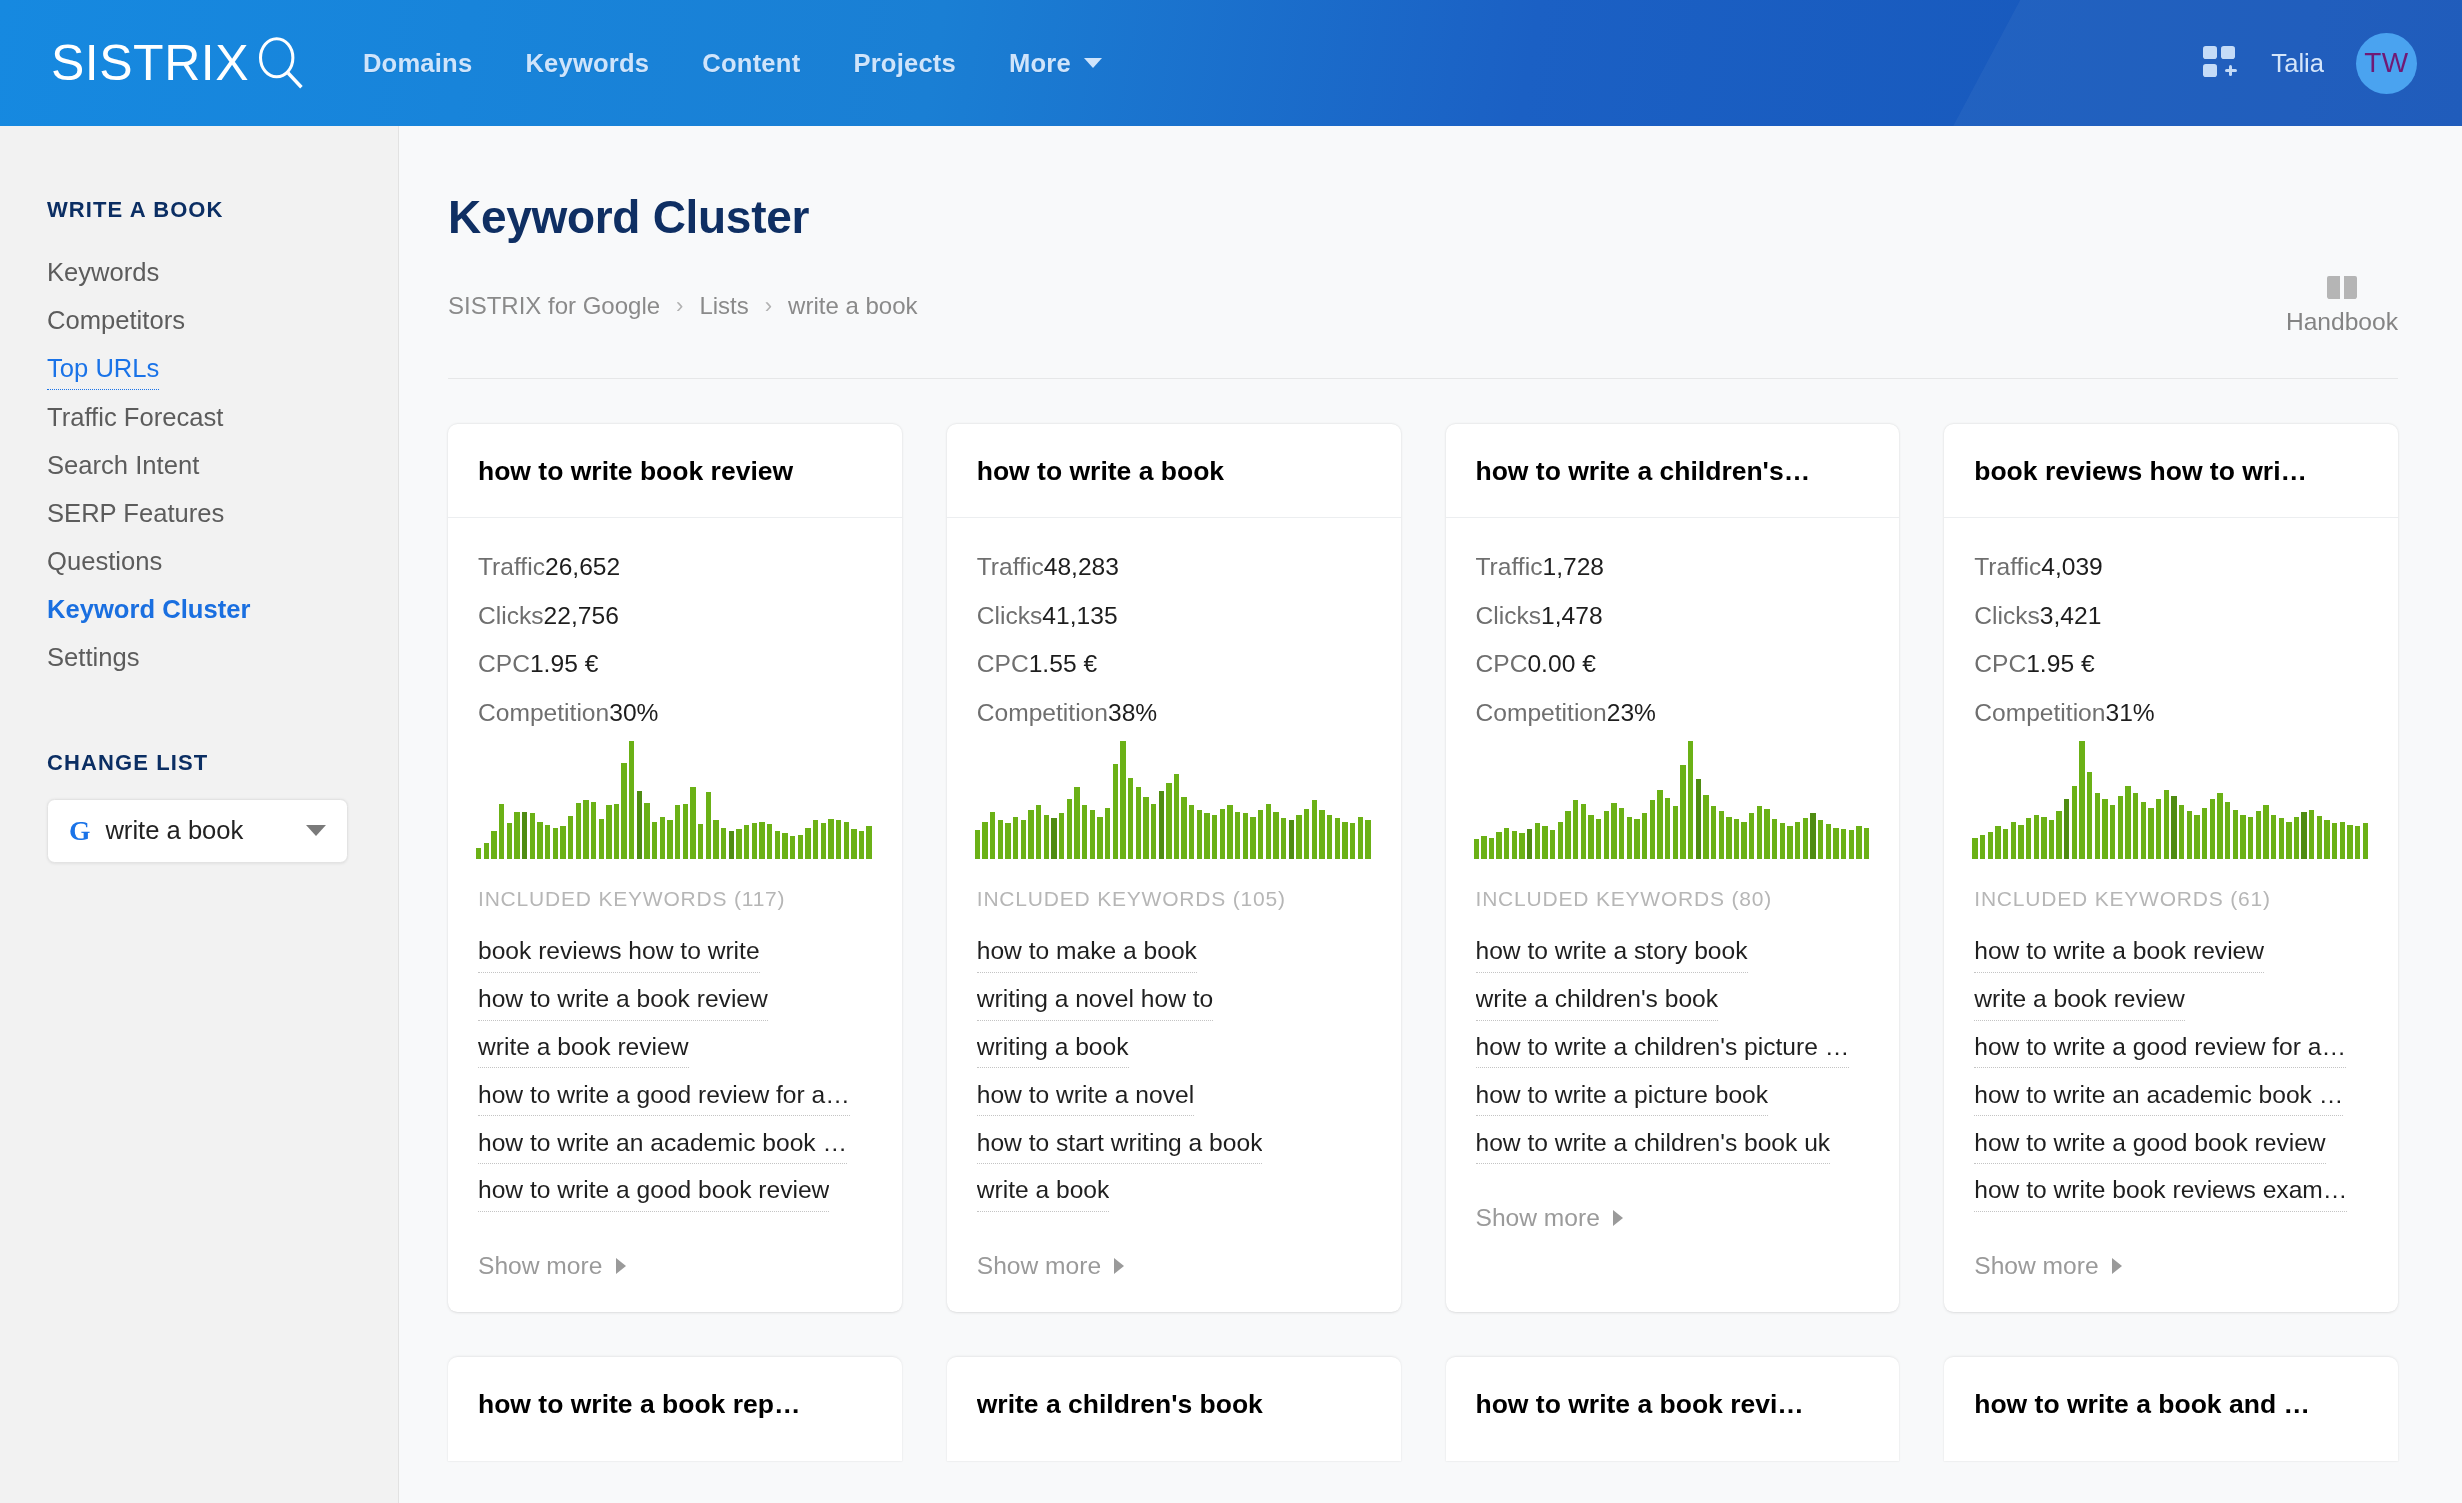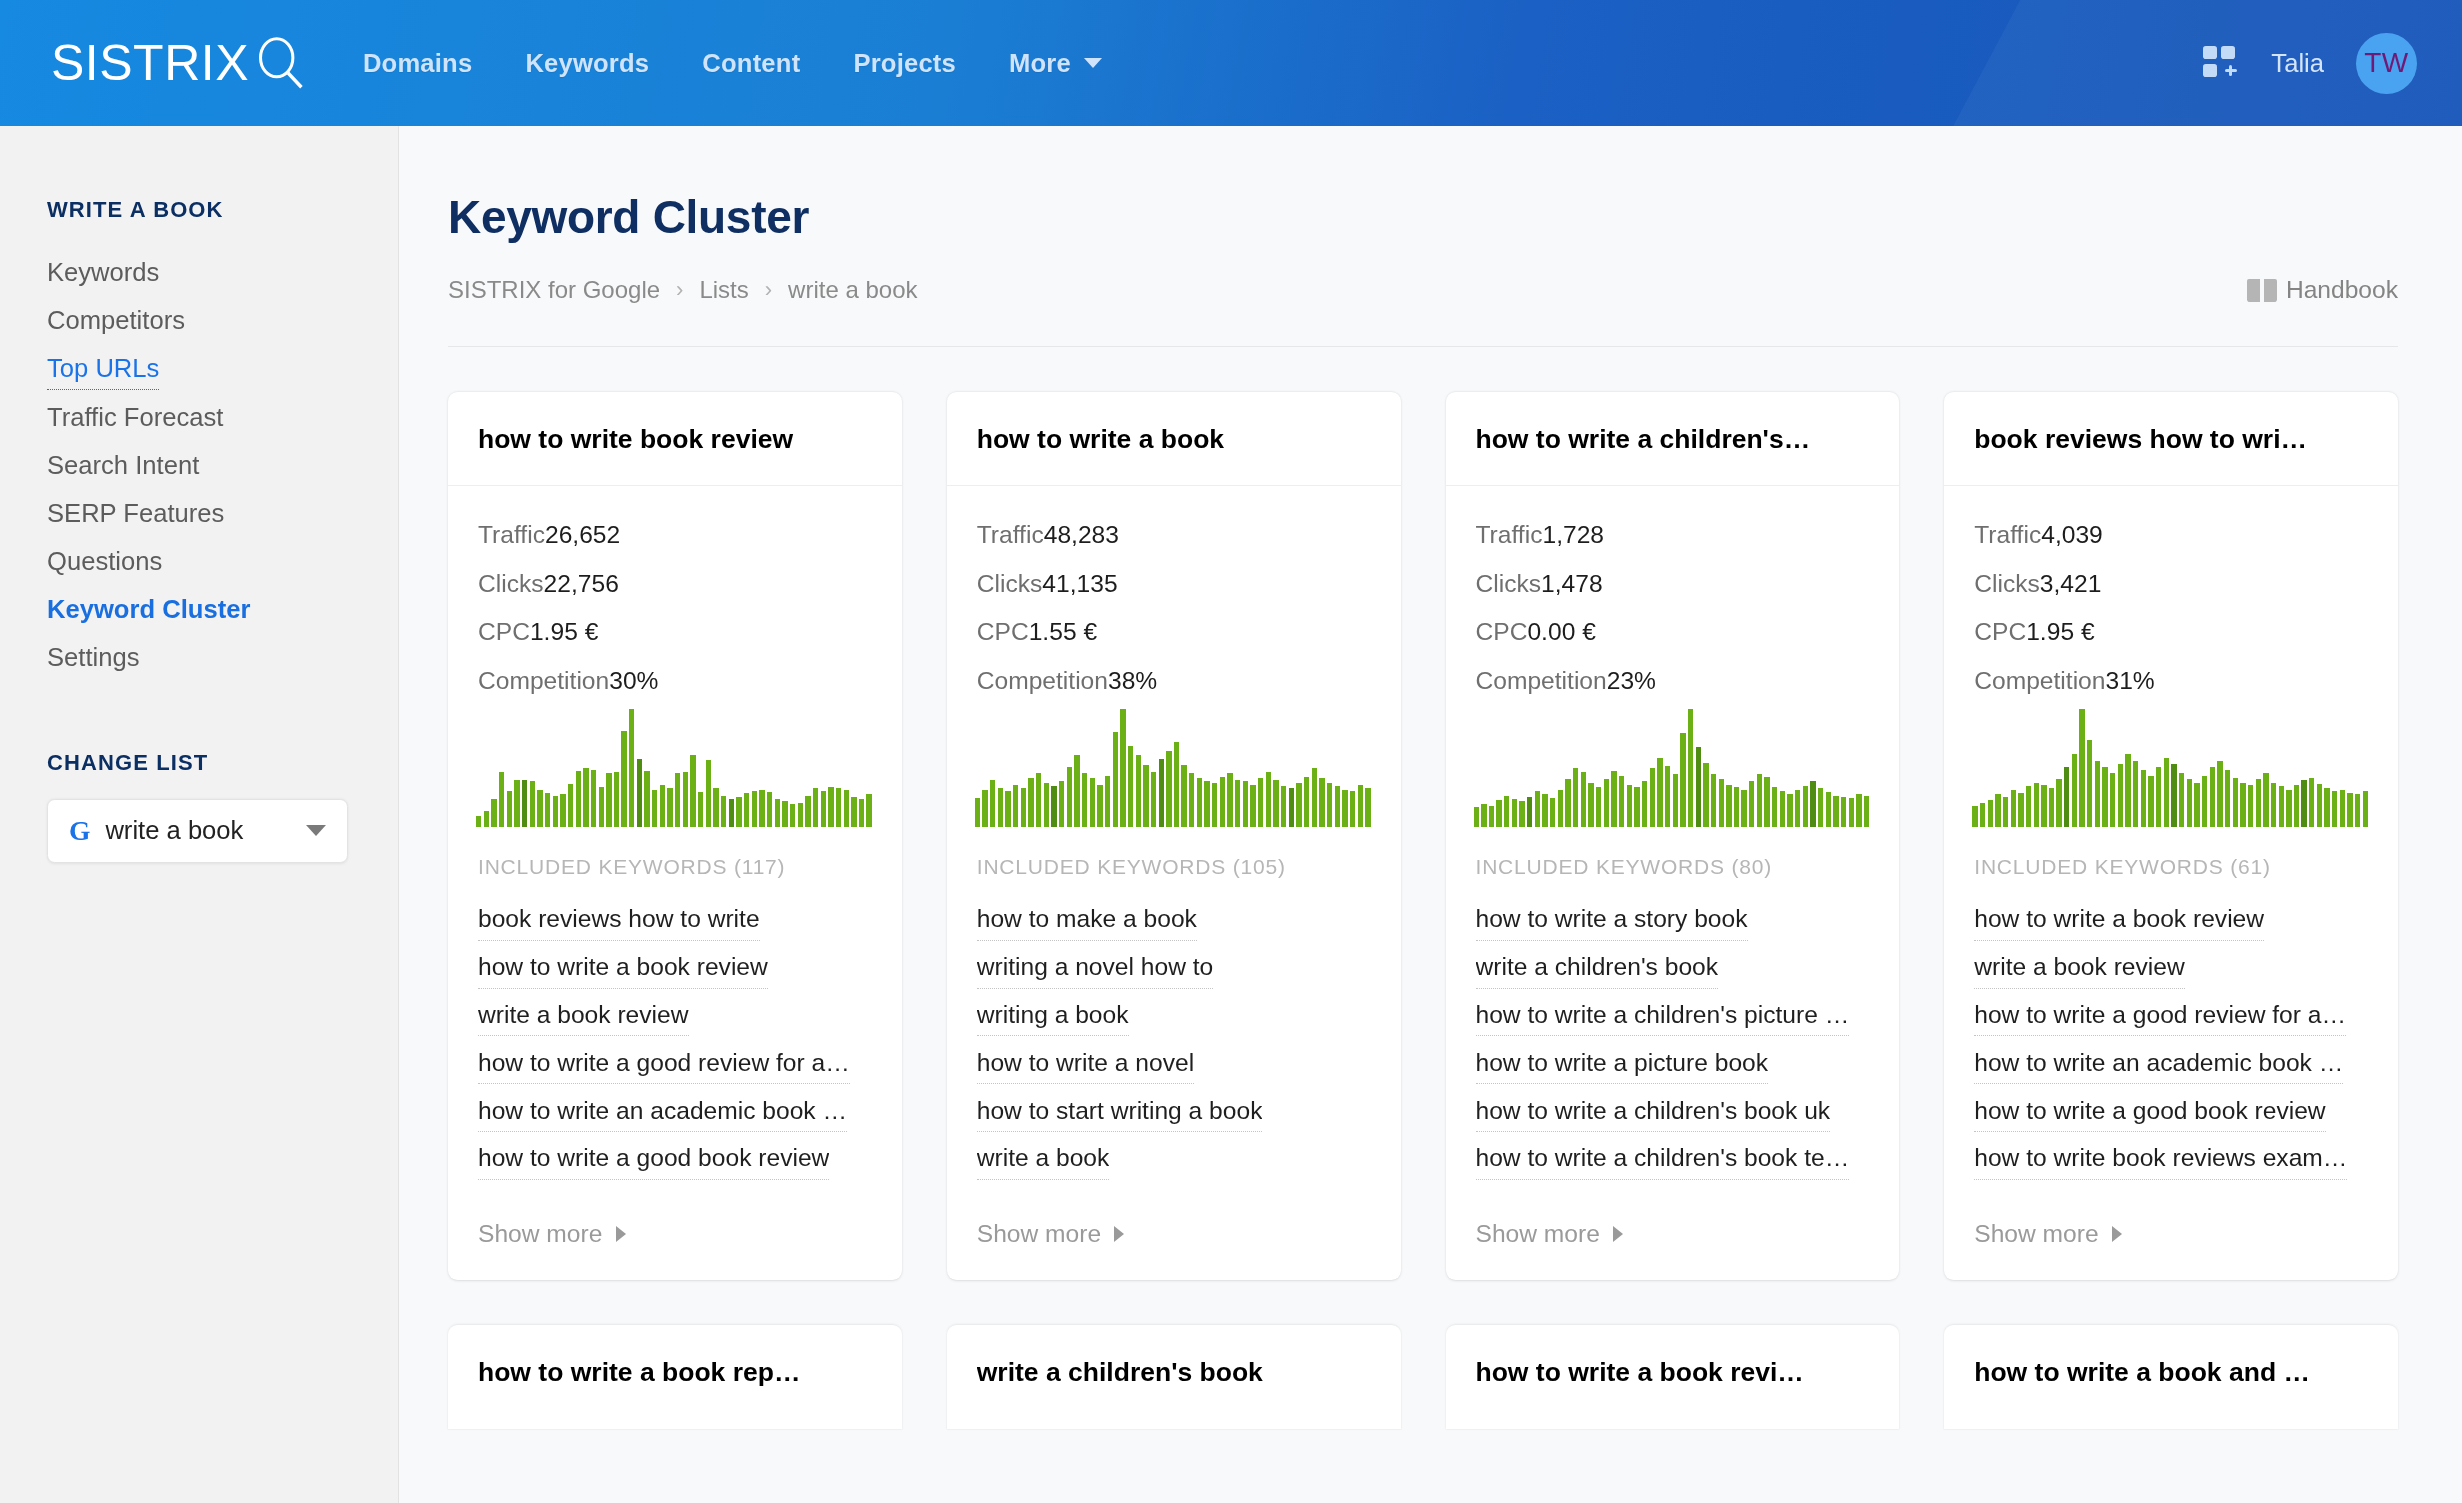--- a/index.html
+++ b/index.html
@@ -117,21 +117,21 @@
   }
   .page-title {
     font-size: 46px; font-weight: 700; color:#0f2f63;
     letter-spacing: -0.3px; margin-top: 64px;
   }
   .crumb-row { display:flex; align-items:center; margin-top: 32px; }
   .breadcrumb { display:flex; align-items:center; gap: 16px; font-size: 24px; color:#8a8a8a; }
   .crumb { cursor: pointer; }
   .crumb.last { cursor: default; }
   .crumb-sep { color:#b2b2b2; font-size: 22px; }
-  .handbook { margin-left:auto; display:flex; align-items:center; gap:9px; cursor:pointer; }
+  .handbook { margin-left:auto; display:flex; align-items:center; gap:9px; cursor:pointer;flex-direction:column; }
   .book-icon { width: 30px; height: 23px; position:relative; }
   .book-icon i { position:absolute; top:0; width:13.3px; height:23px; background:#b5b5b5; display:block; }
   .book-icon i:first-child { left:0; border-radius: 1.9px 0 0 2.8px; }
   .book-icon i:last-child  { right:0; border-radius: 0 1.9px 2.8px 0; }
   .handbook-label { font-size: 24.6px; color:#848484; }
 
   .divider { height:0.9px; background:#e6e7e8; margin-top: 42px; }
 
   
   .grid {
@@ -538,21 +538,20 @@
             <span class="bar" style="height:28%;background:#6bb116"></span>
             <span class="bar" style="height:27%;background:#6bb116"></span>
           </div>
           <div class="kw-section">
             <div class="kw-head">INCLUDED KEYWORDS (80)</div>
             <div class="kw-item">how to write a story book</div>
             <div class="kw-item">write a children's book</div>
             <div class="kw-item">how to write a children's picture …</div>
             <div class="kw-item">how to write a picture book</div>
             <div class="kw-item">how to write a children's book uk</div>
-            <div class="kw-item">how to write a children's book te…</div>
             <div class="show-more">
               <span>Show more</span>
               <span class="tri"></span>
             </div>
           </div>
         </div>
         <div class="card">
           <div class="card-head">
             <div class="card-title">book reviews how to wri…</div>
           </div>

